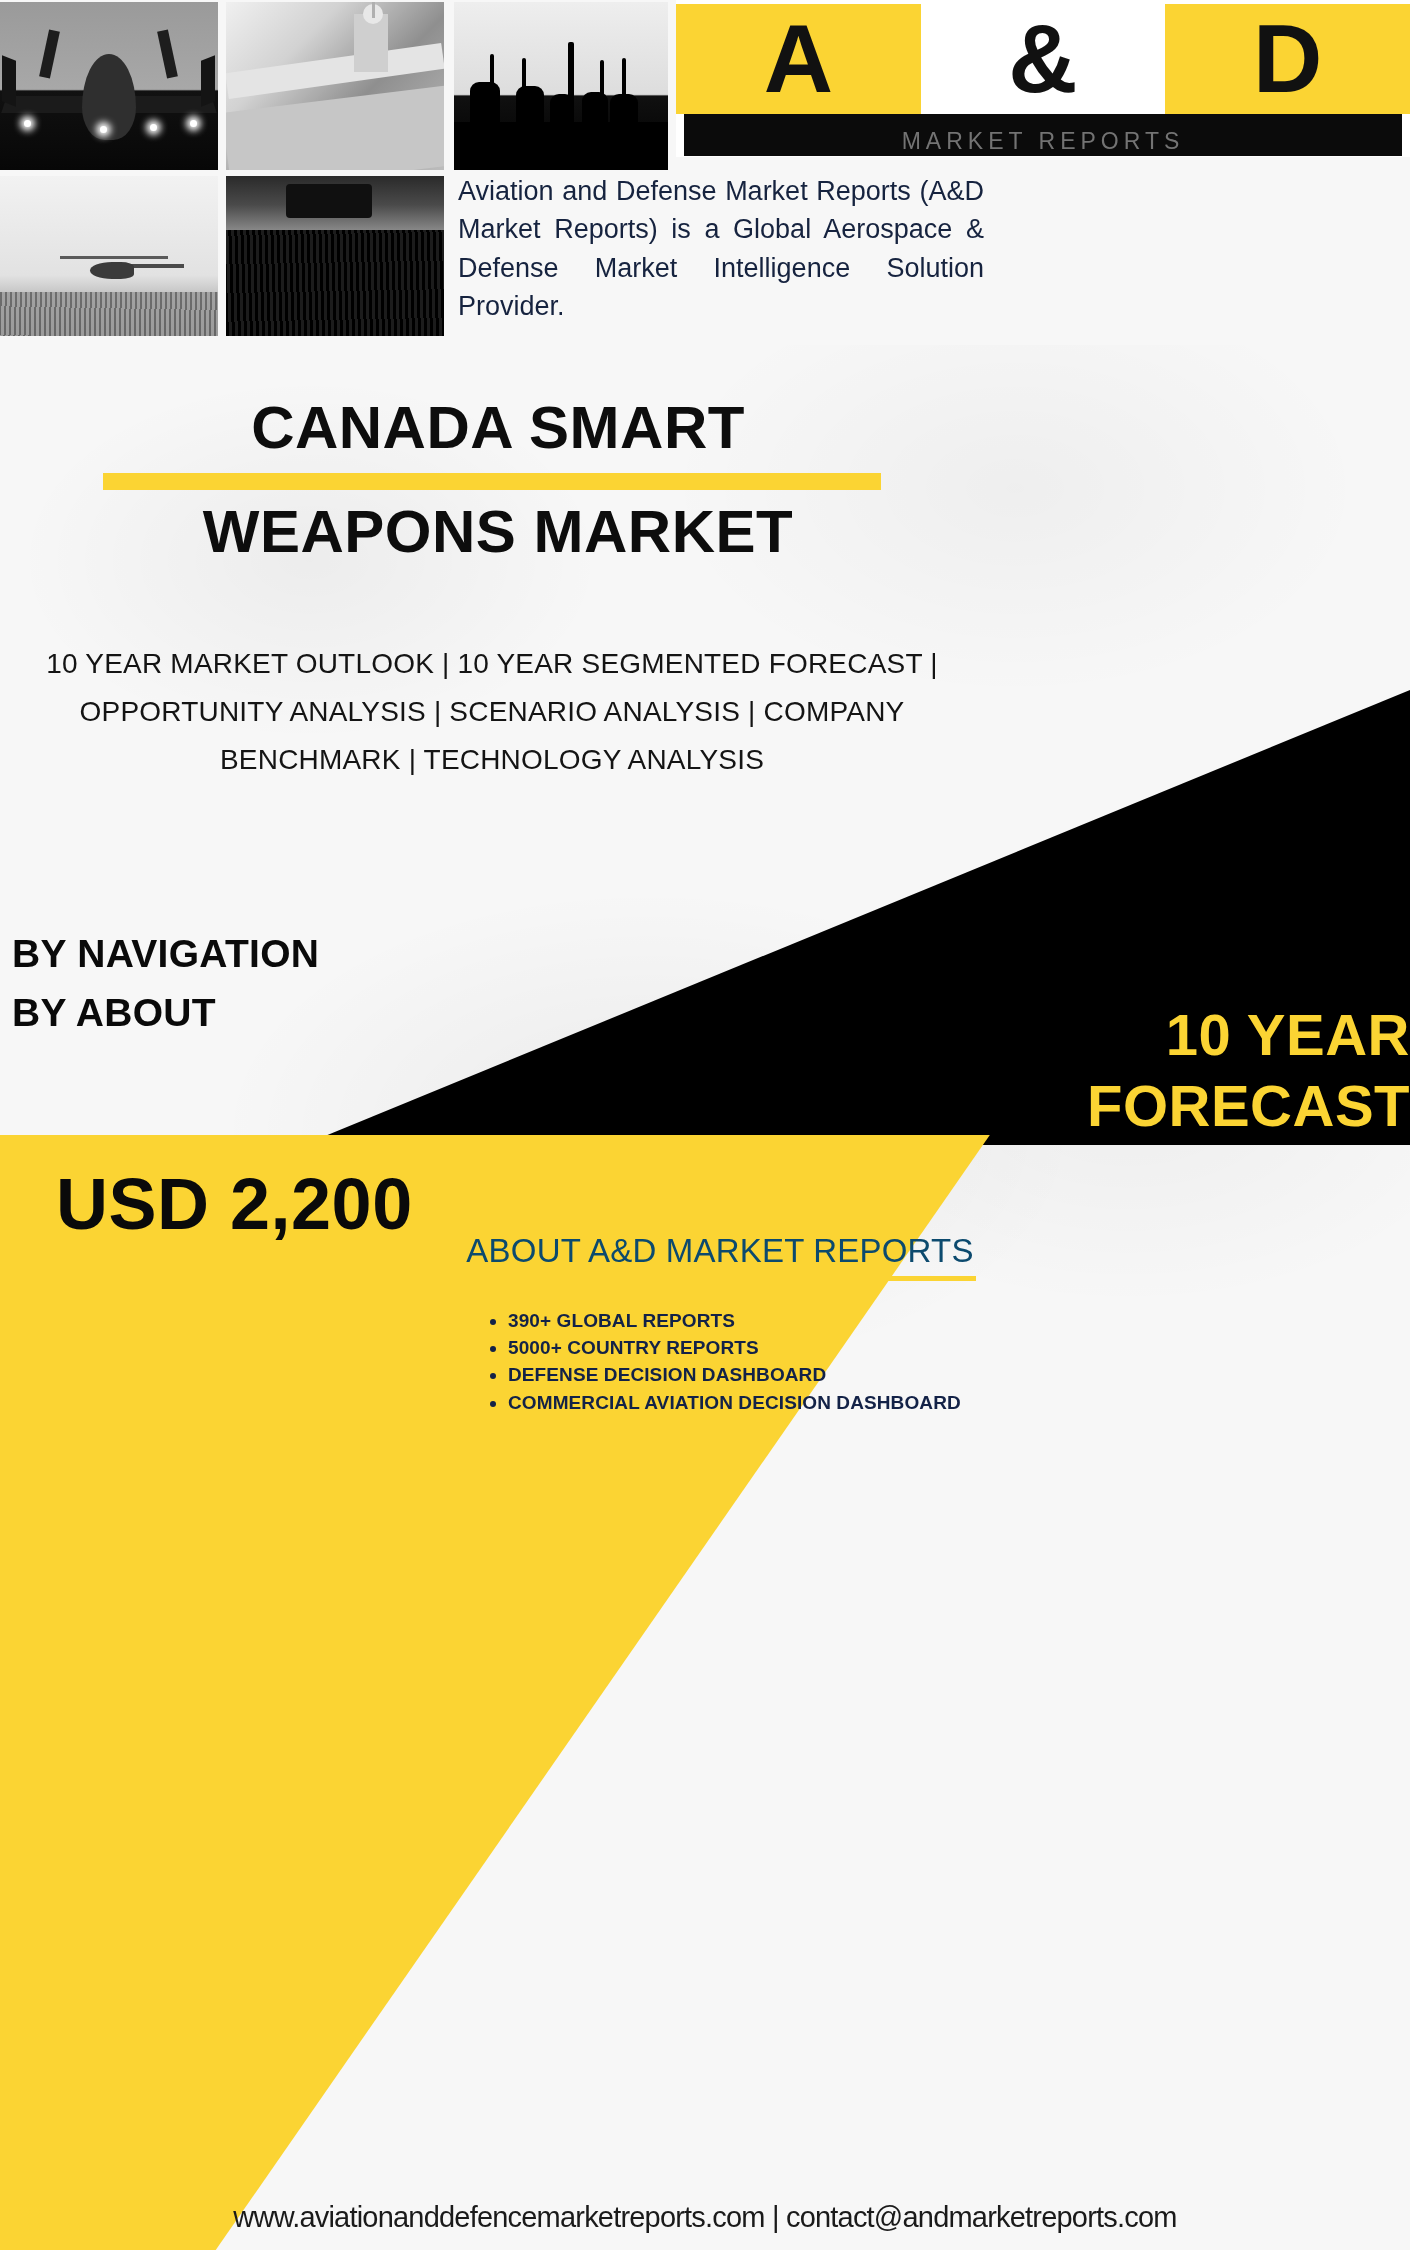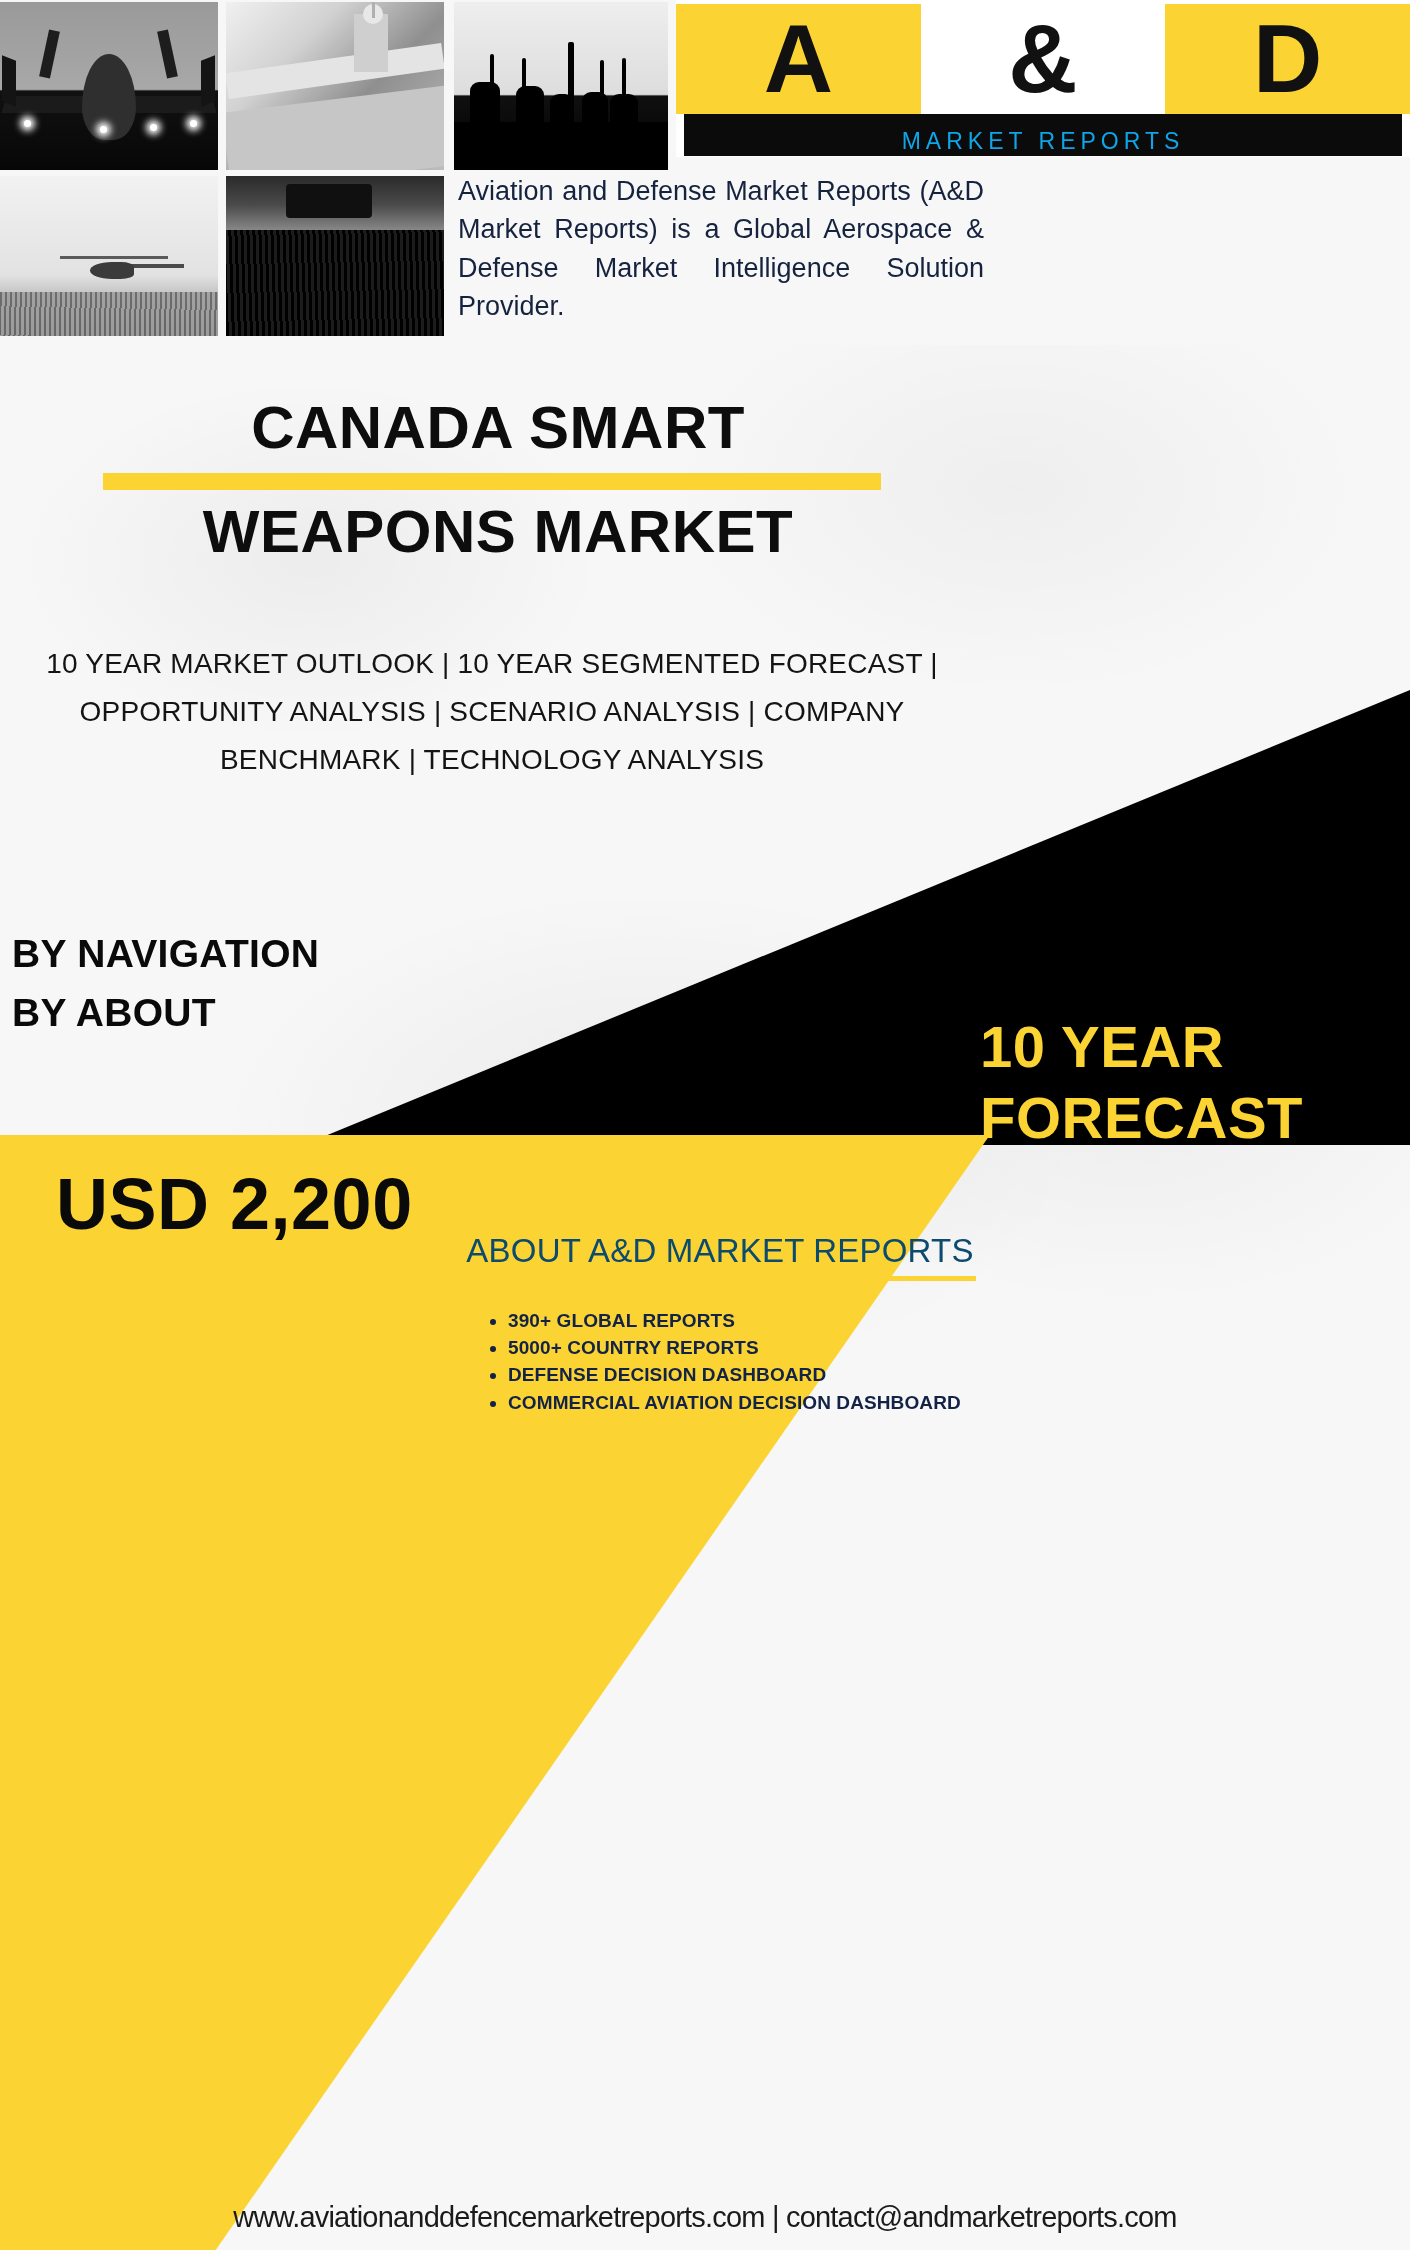--- a/index.html
+++ b/index.html
@@ -60,21 +60,21 @@
 
   
   .logo{position:absolute;left:676px;top:0px;width:734px;height:157px;background:#fff;}
   .logo-row{position:absolute;left:0;top:4px;width:734px;height:110px;display:flex;}
   .logo-cell{flex:1;display:flex;align-items:center;justify-content:center;
     font-weight:700;font-size:96px;line-height:1;color:#111;font-family:"Liberation Sans",sans-serif;}
   .logo-cell.y{background:#FBD433;}
   .logo-cell.w{background:#fff;}
   .logo-bar{position:absolute;left:8px;top:114px;width:718px;height:42px;background:#0b0b0b;
     display:flex;align-items:center;justify-content:center;}
-  .logo-bar span{color:#0ea5e9;font-size:23px;letter-spacing:5px;font-weight:400;margin-top:12px;}
+  .logo-bar span{color:#737373;font-size:23px;letter-spacing:5px;font-weight:400;margin-top:12px;}
 
   
   .intro{position:absolute;left:458px;top:172px;width:526px;
     color:#16233f;font-size:27px;line-height:1.42;text-align:justify;
     font-family:"Liberation Sans",sans-serif;}
 
   
   .title-wrap{position:absolute;left:0;top:396px;width:984px;}
   .title-line{text-align:center;font-weight:700;color:#0d0d0d;
     font-size:60px;letter-spacing:.5px;line-height:1.08;padding-left:12px;}
@@ -89,21 +89,21 @@
   .bylist{position:absolute;left:12px;top:925px;}
   .bylist div{font-weight:700;font-size:39px;color:#0a0a0a;line-height:1.5;letter-spacing:.3px;}
 
   
   .black-tri{position:absolute;left:0;top:690px;width:1410px;height:455px;
     background:#000;clip-path:polygon(100% 0, 100% 100%, 21.5% 100%);}
   .yellow-tri{position:absolute;left:0;top:1135px;width:1410px;height:1115px;
     background:#FBD433;clip-path:polygon(0 0, 70.2% 0, 15.3% 100%, 0 100%);}
 
   
-  .forecast{position:absolute;right:0px;top:1000px;width:430px;margin-top:12px;}
+  .forecast{position:absolute;right:0px;top:1000px;width:430px;text-align:right;}
   .forecast div{color:#FBD433;font-weight:700;font-size:58px;line-height:1.22;letter-spacing:.5px;}
 
   
   .price{position:absolute;left:56px;top:1163px;font-weight:700;font-size:72px;color:#0a0a0a;letter-spacing:.5px;}
 
   
   .about{position:absolute;left:460px;top:1232px;width:520px;}
   .about-head{font-weight:400;font-size:33px;color:#0c4a6e;text-align:center;letter-spacing:.2px;}
   .about-rule{margin-top:6px;width:516px;height:5px;background:#FBD433;}
   .about ul{margin:28px 0 0 0;padding-left:48px;list-style:disc;}

